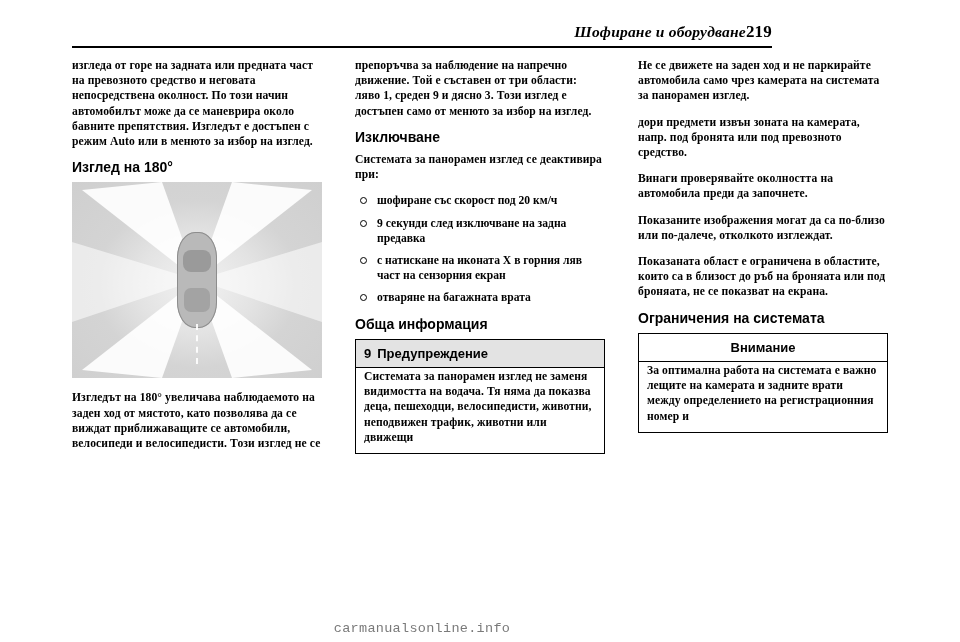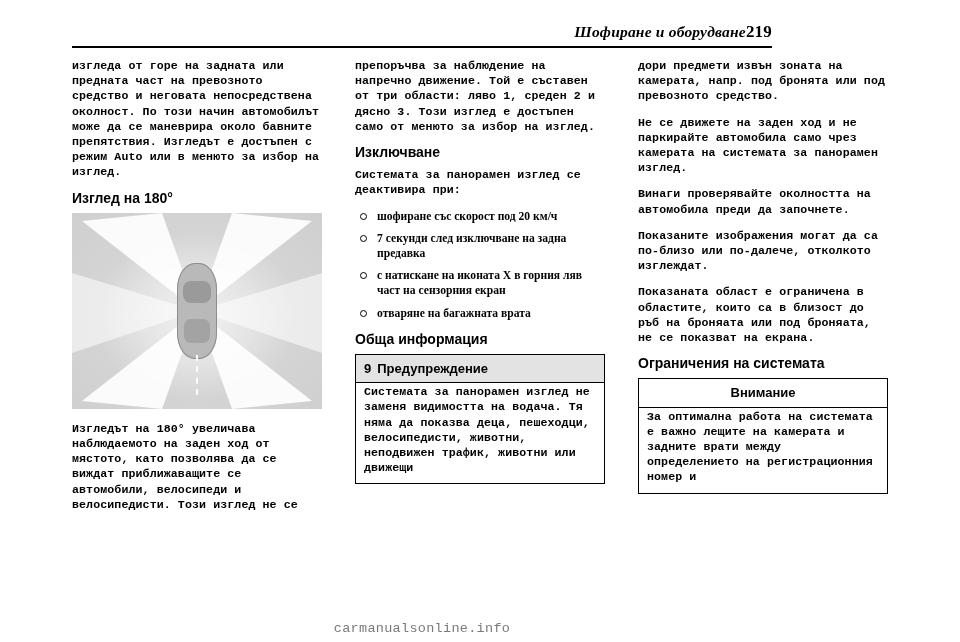--- a/index.html
+++ b/index.html
@@ -69,21 +69,21 @@
     font-size: 11.6px;
     line-height: 15.2px;
     text-align: left;
   }
   .col1 { left: 0; }
   .col2 { left: 283px; }
   .col3 { left: 566px; }
 
   p {
     margin: 0 0 11px 0;
-    font-family: Liberation Mono, monospace;
+    font-family: Liberation Serif, serif;
     font-weight: bold;
     letter-spacing: 0.1px;
   }
   h2.section {
     margin: 6px 0 7px 0;
     font-size: 14px;
     font-weight: bold;
     font-family: "Liberation Sans", sans-serif;
   }
   h2.section.tight { margin-top: 2px; }
@@ -246,47 +246,47 @@
           </svg>
           <div class="car"></div>
           <div class="dotline"></div>
         </div>
       </div>
 
       <p>Изгледът на 180° увеличава наблюдаемото на заден ход от мястото, като позволява да се виждат приближаващите се автомобили, велосипеди и велосипедисти. Този изглед не се</p>
     </div>
 
     <div class="col col2">
-      <p>препоръчва за наблюдение на напречно движение. Той е съставен от три области: ляво 1, среден 2 и дясно 3. Този изглед е достъпен само от менюто за избор на изглед.</p>
+      <p>препоръчва за наблюдение на напречно движение. Той е съставен от три области: ляво 1, среден 9 и дясно 3. Този изглед е достъпен само от менюто за избор на изглед.</p>
       <h2 class="section">Изключване</h2>
       <p>Системата за панорамен изглед се деактивира при:</p>
 
       <ul class="bullets">
         <li><span class="dot"></span><span>шофиране със скорост под 20 км/ч</span></li>
-        <li><span class="dot"></span><span>7 секунди след изключване на задна предавка</span></li>
+        <li><span class="dot"></span><span>9 секунди след изключване на задна предавка</span></li>
         <li><span class="dot"></span><span>с натискане на иконата Х в горния ляв част на сензорния екран</span></li>
         <li><span class="dot"></span><span>отваряне на багажната врата</span></li>
       </ul>
 
       <h2 class="section tight">Обща информация</h2>
 
       <div class="notice">
         <div class="notice-head">
           <span class="warn-icon">9</span>
           <span>Предупреждение</span>
         </div>
         <div class="notice-body">
           <p>Системата за панорамен изглед не заменя видимостта на водача. Тя няма да показва деца, пешеходци, велосипедисти, животни, неподвижен трафик, животни или движещи</p>
         </div>
       </div>
     </div>
 
     <div class="col col3">
+      <p>Не се движете на заден ход и не паркирайте автомобила само чрез камерата на системата за панорамен изглед.</p>
       <p>дори предмети извън зоната на камерата, напр. под бронята или под превозното средство.</p>
-      <p>Не се движете на заден ход и не паркирайте автомобила само чрез камерата на системата за панорамен изглед.</p>
       <p>Винаги проверявайте околността на автомобила преди да започнете.</p>
       <p>Показаните изображения могат да са по-близо или по-далече, отколкото изглеждат.</p>
       <p>Показаната област е ограничена в областите, които са в близост до ръб на броняата или под броняата, не се показват на екрана.</p>
 
       <h2 class="section">Ограничения на системата</h2>
 
       <div class="notice">
         <div class="notice-head plain">
           <span>Внимание</span>
         </div>

